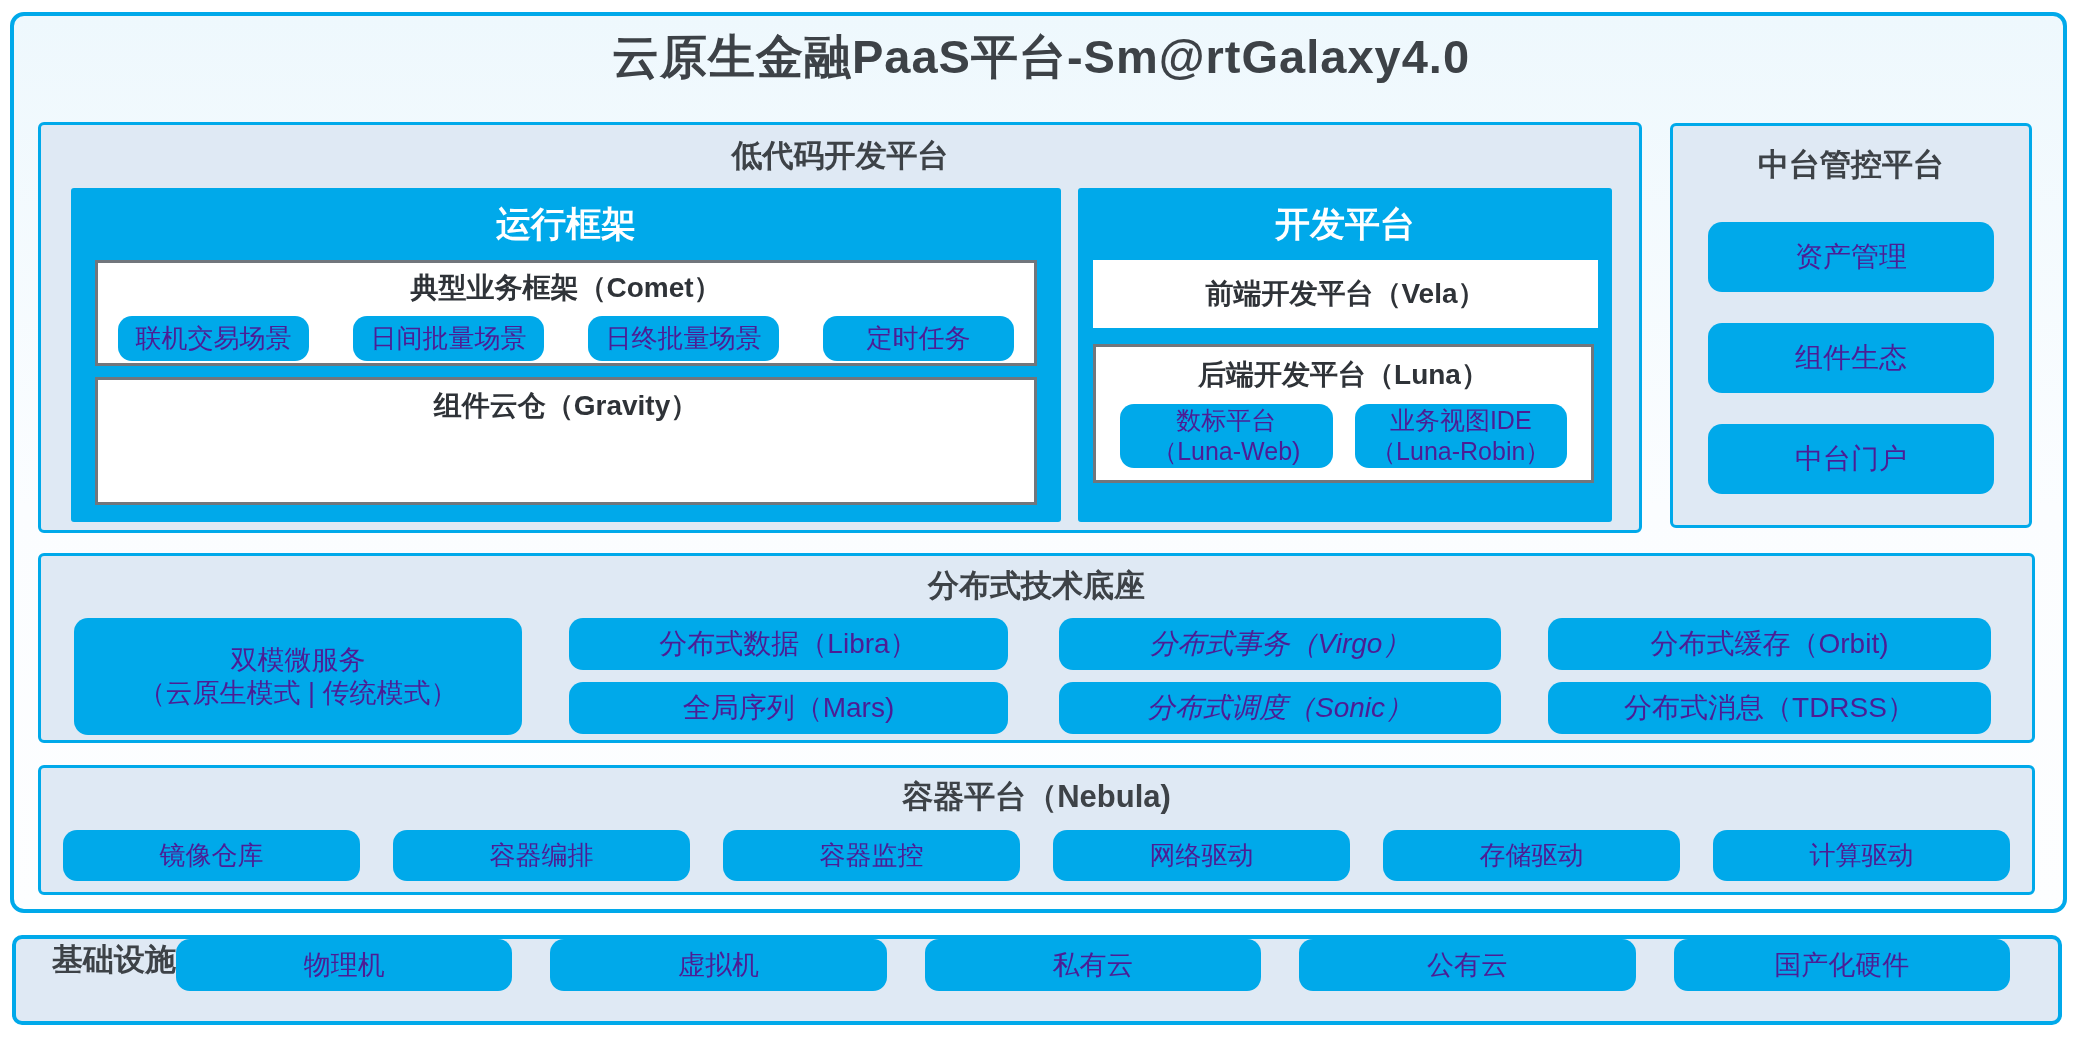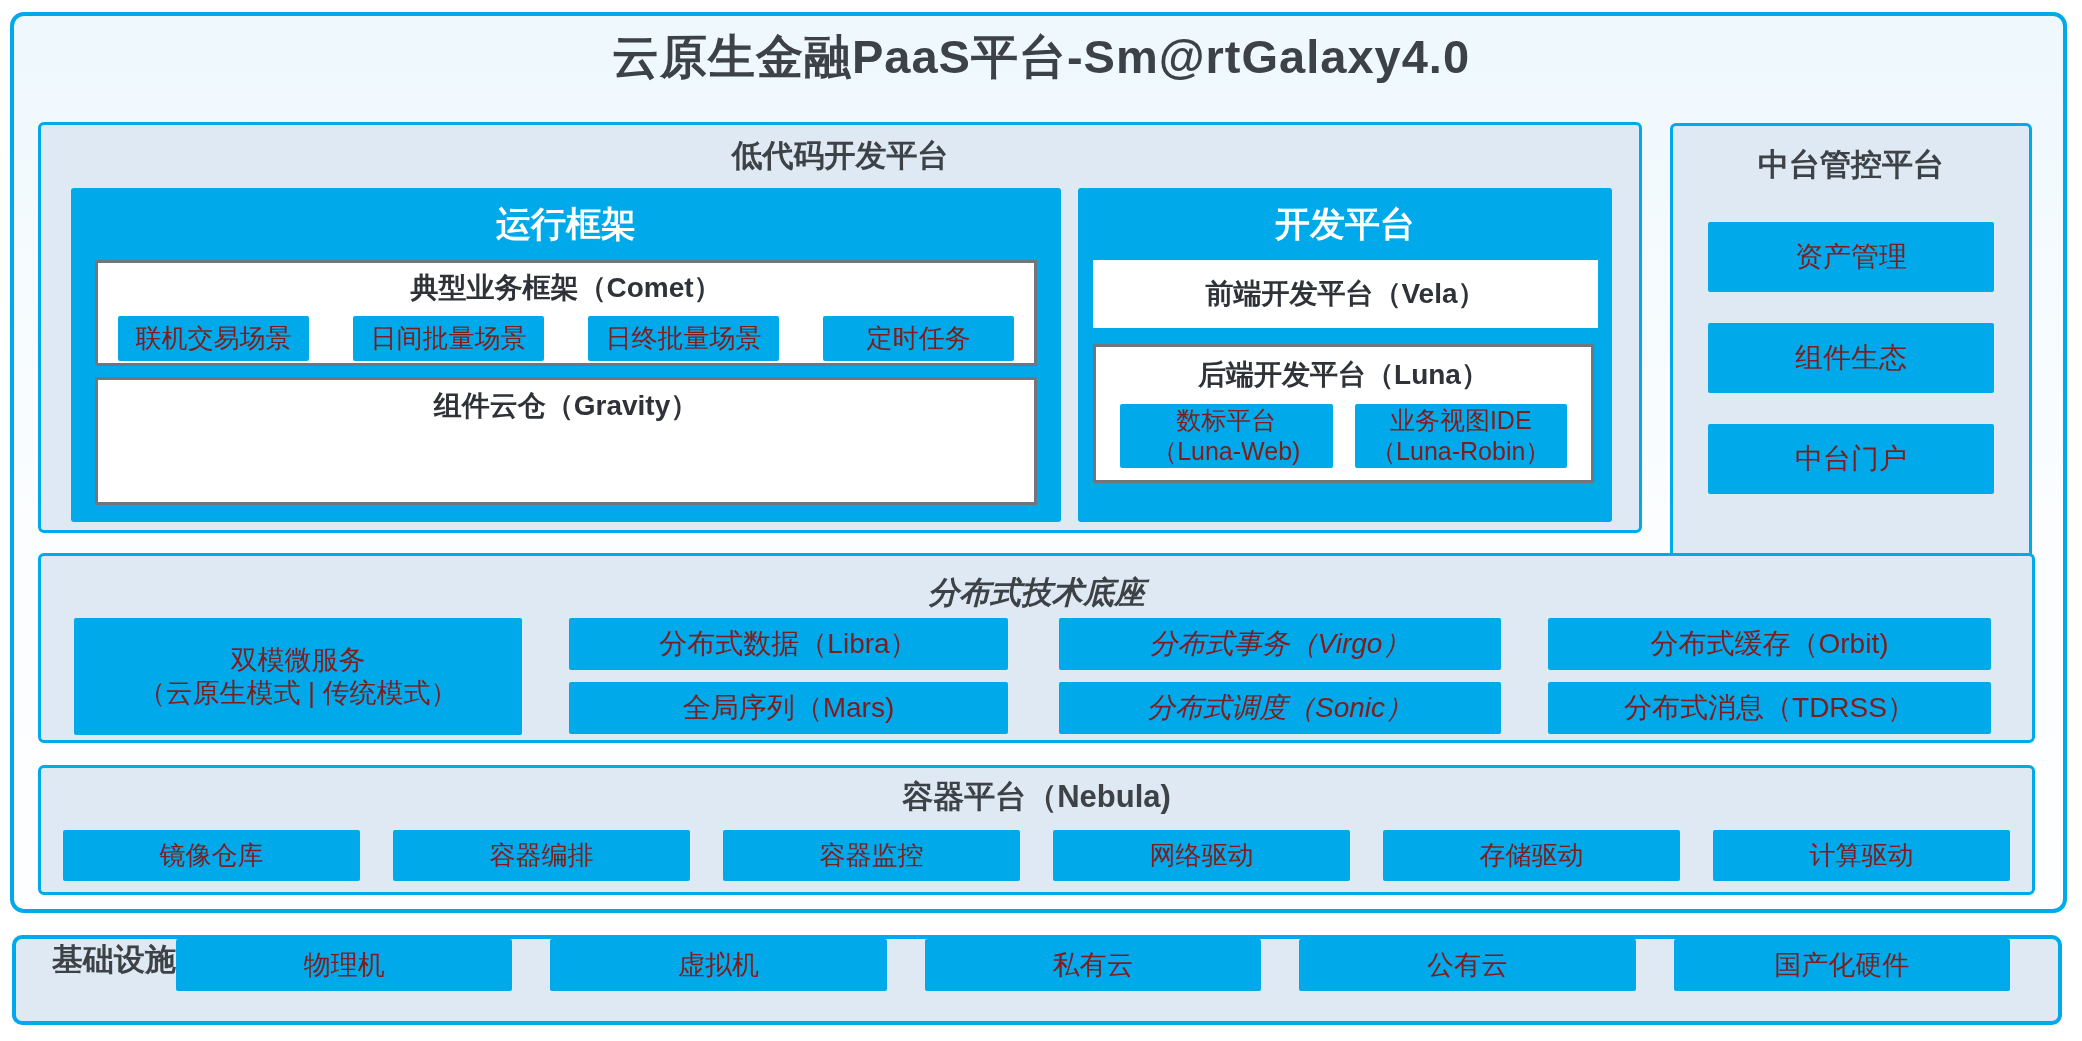--- a/index.html
+++ b/index.html
@@ -44,23 +44,23 @@
 
   
   .white-box { background: #ffffff; }
   .gray-border { border: 3px solid #71767c; }
   .white-box-title {
     text-align: center; font-size: 28px; font-weight: 600; color: #2f3338;
   }
 
   
   .btn {
-    background: #00a9ea; color: #7f1d1d;
+    background: #00a9ea; color: #4c1d95;
     display: flex; align-items: center; justify-content: center;
-    text-align: center; font-size: 26px; border-radius: 2px;
+    text-align: center; font-size: 26px; border-radius: 14px;
     line-height: 1.2;
   }
   .btn-row { display: flex; }
   .btn-row .btn { flex: 1; }
   .two-line { flex-direction: column; }
 
   
   .lowcode { left: 38px; top: 122px; width: 1604px; height: 411px; }
   .lowcode .panel-title { margin-top: 10px; }
 
@@ -73,30 +73,30 @@
   .gravity-row { margin: 10px 20px 0 20px; gap: 40px; height: 50px; }
 
   .devplat { left: 1037px; top: 63px; width: 534px; height: 334px; }
   .vela-box { left: 15px; top: 72px; width: 505px; height: 68px;
               display: flex; align-items: center; justify-content: center; }
   .luna-box { left: 15px; top: 156px; width: 501px; height: 139px; }
   .luna-box .white-box-title { margin-top: 9px; }
   .luna-row { margin: 10px 24px 0 24px; gap: 22px; height: 64px; }
   .luna-row .btn { font-size: 25px; line-height: 1.25; }
 
-  .midplat { left: 1670px; top: 123px; width: 362px; height: 494px; }
+  .midplat { left: 1670px; top: 123px; width: 362px; height: 405px; }
   .midplat .panel-title { margin-top: 18px; }
   .midplat-buttons {
     margin-top: 36px; display: flex; flex-direction: column;
     align-items: center; gap: 31px;
   }
   .midplat-buttons .btn { width: 286px; height: 70px; font-size: 28px; }
 
   .distributed { left: 38px; top: 553px; width: 1997px; height: 190px; }
-  .distributed .panel-title { margin-top: 16px; font-style: italic; }
+  .distributed .panel-title { margin-top: 9px; }
   .dual-box { left: 33px; top: 62px; width: 448px; height: 117px; font-size: 27px; }
   .cell { height: 52px; font-size: 28px; }
   .col2 { left: 528px;  width: 439px; }
   .col3 { left: 1018px; width: 442px; font-style: italic; }
   .col4 { left: 1507px; width: 443px; }
   .row1 { top: 62px; }
   .row2 { top: 126px; }
 
   .container-plat { left: 38px; top: 765px; width: 1997px; height: 130px; }
   .container-plat .panel-title { margin-top: 8px; }

